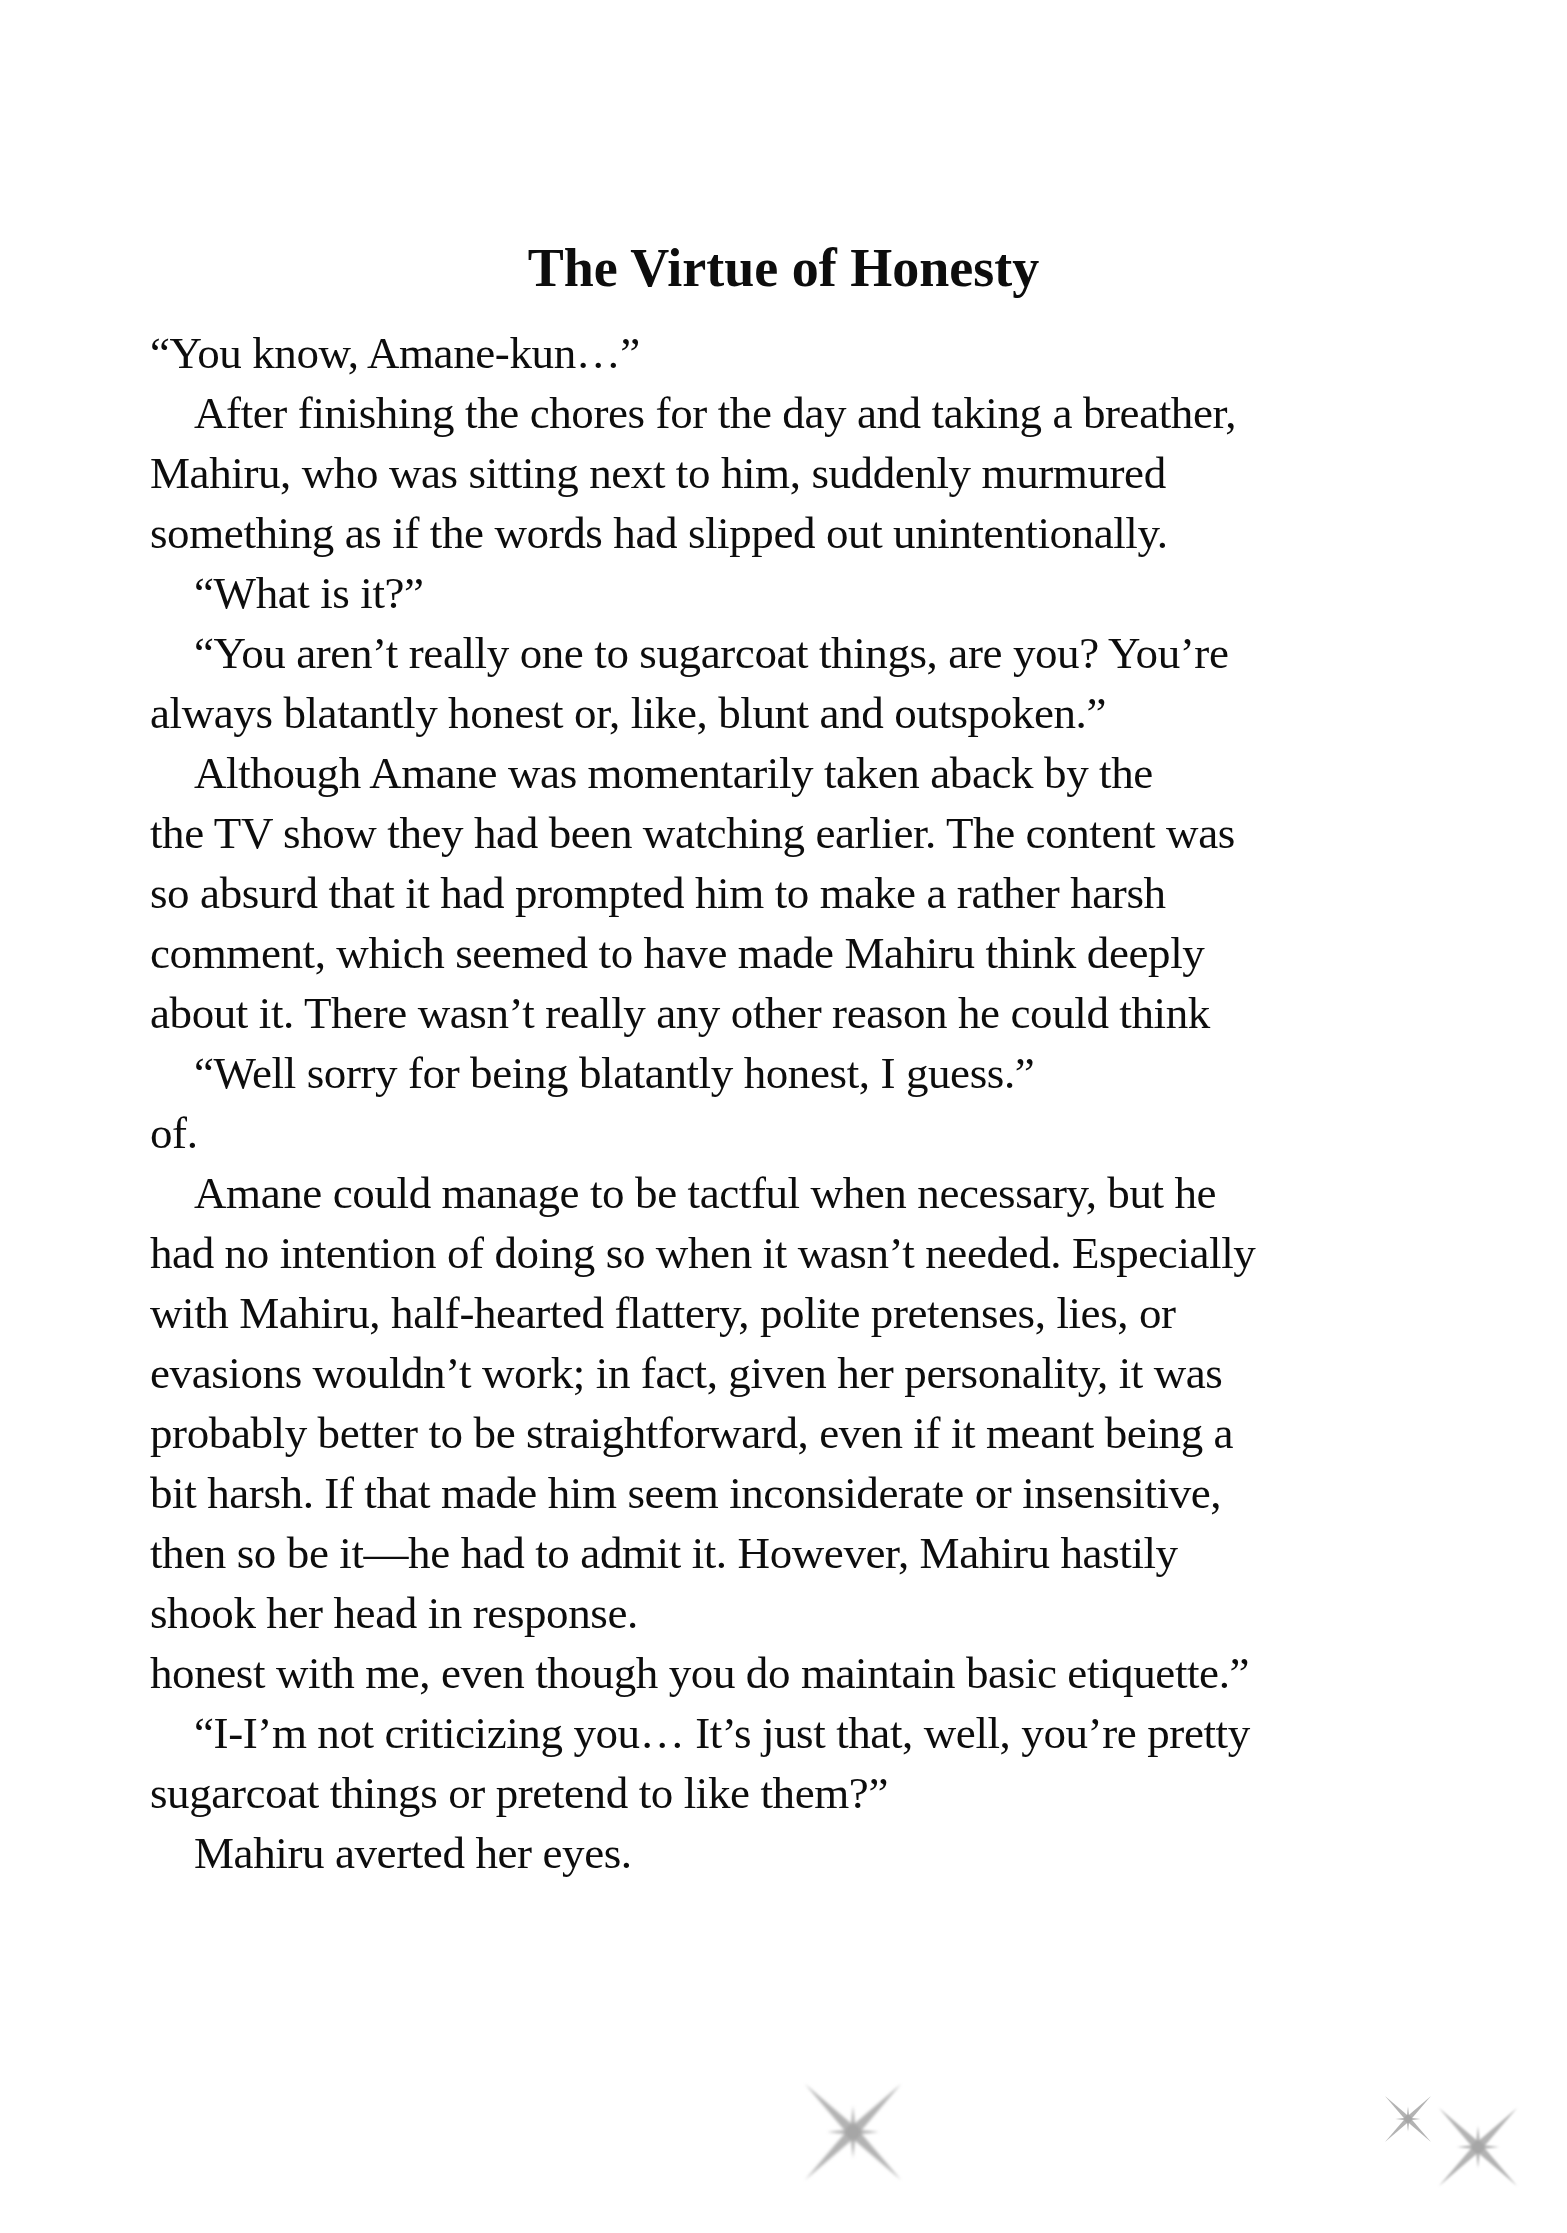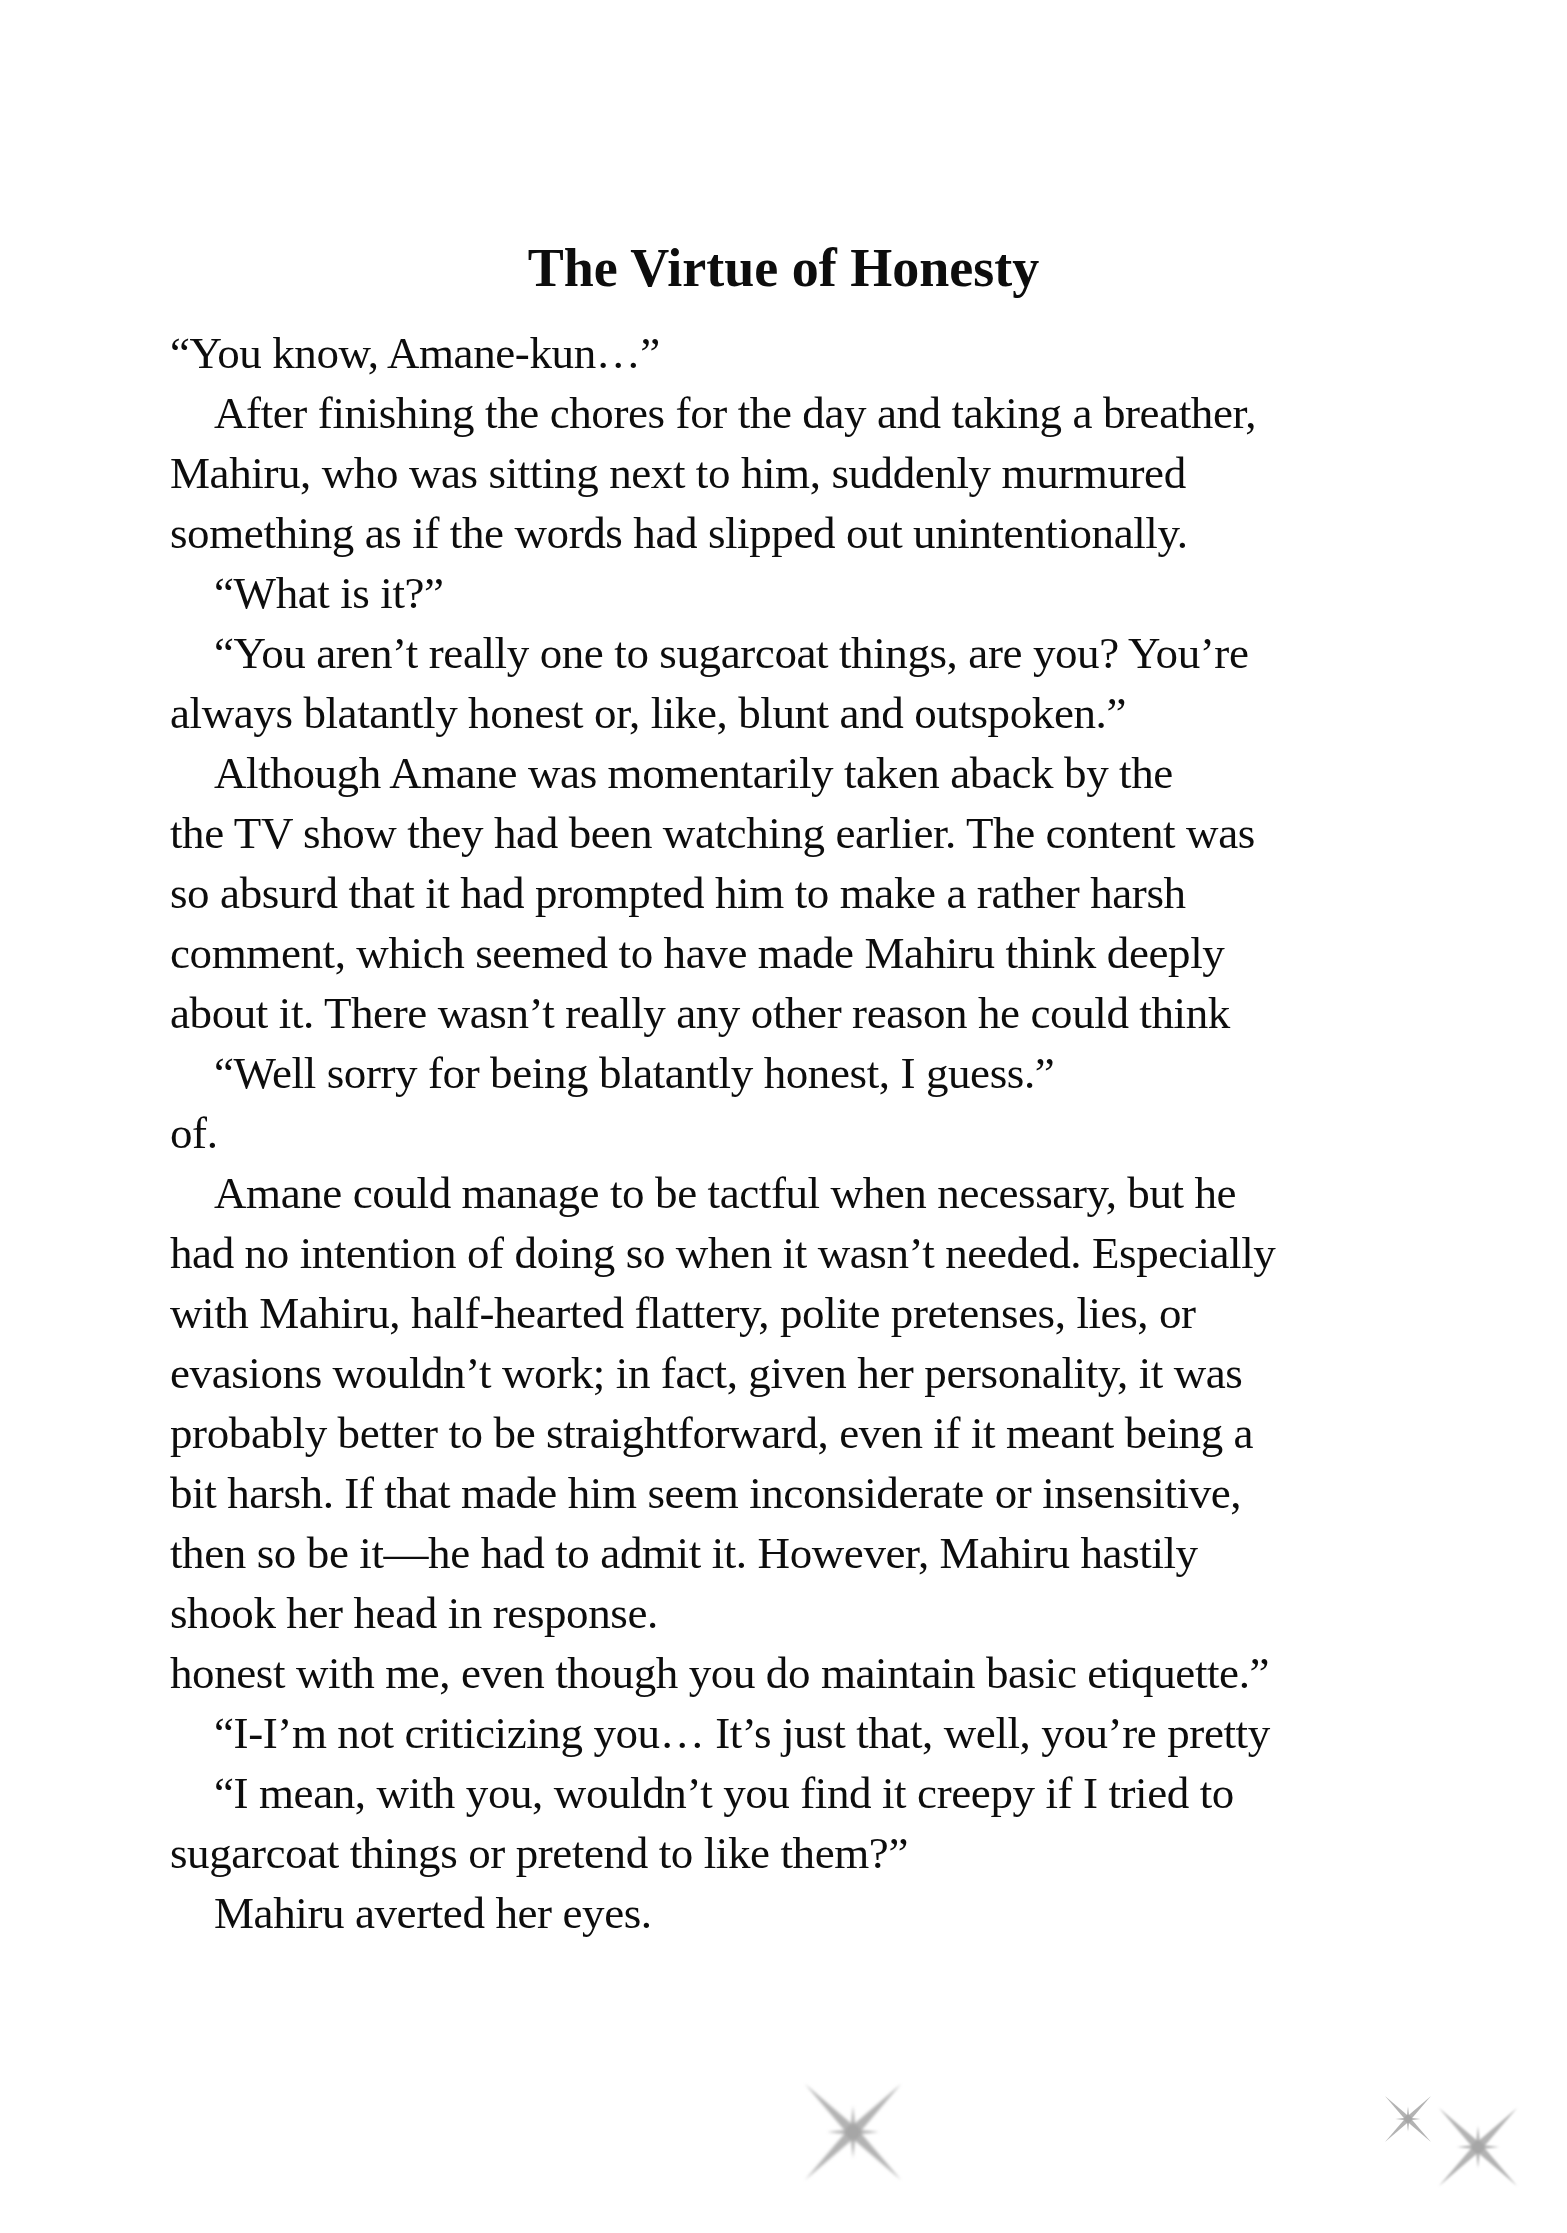--- a/index.html
+++ b/index.html
@@ -26,21 +26,20 @@
     font-weight: bold;
     line-height: 1;
     letter-spacing: 0px;
     color: #0d0d0d;
   }
   .body-text {
     position: absolute;
     top: 323px;
     left: 150px;
     width: 1300px;
-    margin-left: 20px;
   }
   .line {
     height: 60px;
     line-height: 60px;
     font-size: 45px;
     letter-spacing: -0.4px;
     white-space: nowrap;
   }
   .ind {
     padding-left: 44px;
@@ -78,21 +77,20 @@
     <div class="line ind">Amane could manage to be tactful when necessary, but he</div>
     <div class="line">had no intention of doing so when it wasn’t needed. Especially</div>
     <div class="line">with Mahiru, half-hearted flattery, polite pretenses, lies, or</div>
     <div class="line">evasions wouldn’t work; in fact, given her personality, it was</div>
     <div class="line">probably better to be straightforward, even if it meant being a</div>
     <div class="line">bit harsh. If that made him seem inconsiderate or insensitive,</div>
     <div class="line">then so be it—he had to admit it. However, Mahiru hastily</div>
     <div class="line">shook her head in response.</div>
     <div class="line">honest with me, even though you do maintain basic etiquette.”</div>
     <div class="line ind">“I-I’m not criticizing you… It’s just that, well, you’re pretty</div>
-    <div class="line ind">“I mean, with you, wouldn’t you find it creepy if I tried to</div>
     <div class="line">sugarcoat things or pretend to like them?”</div>
     <div class="line ind">Mahiru averted her eyes.</div>
   </div>
 
   <svg class="sparkles-svg" viewBox="0 0 867 193" xmlns="http://www.w3.org/2000/svg">
     <defs>
       <filter id="soft" x="-40%" y="-40%" width="180%" height="180%">
         <feGaussianBlur stdDeviation="1.6"></feGaussianBlur>
       </filter>
       <g id="sparkle" filter="url(#soft)" fill="#a6a6a6" fill-opacity="0.85">

